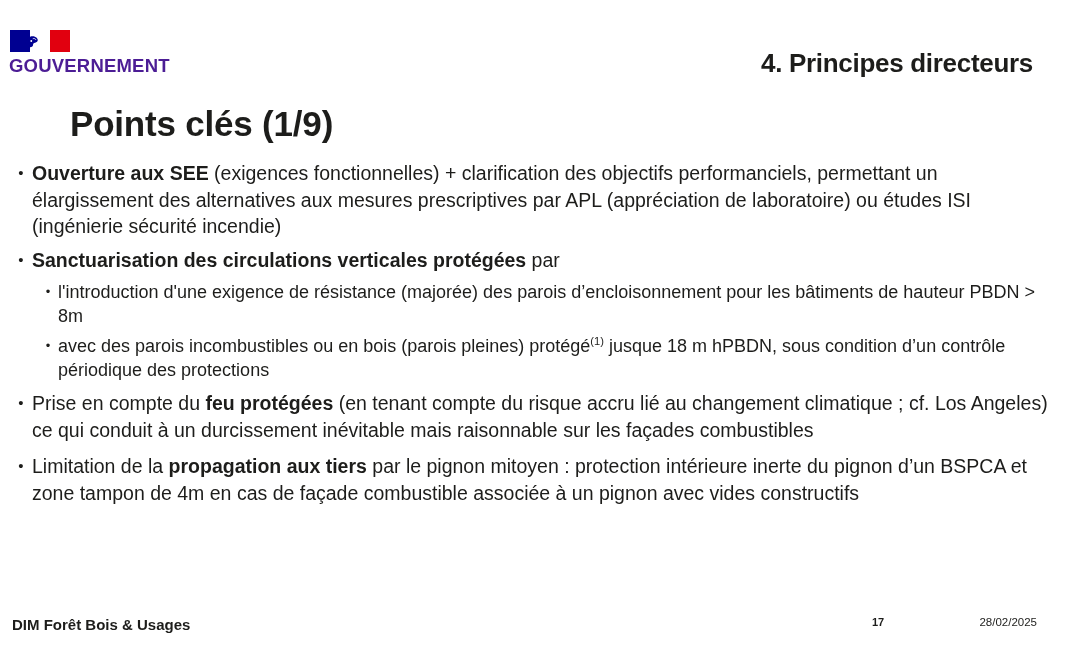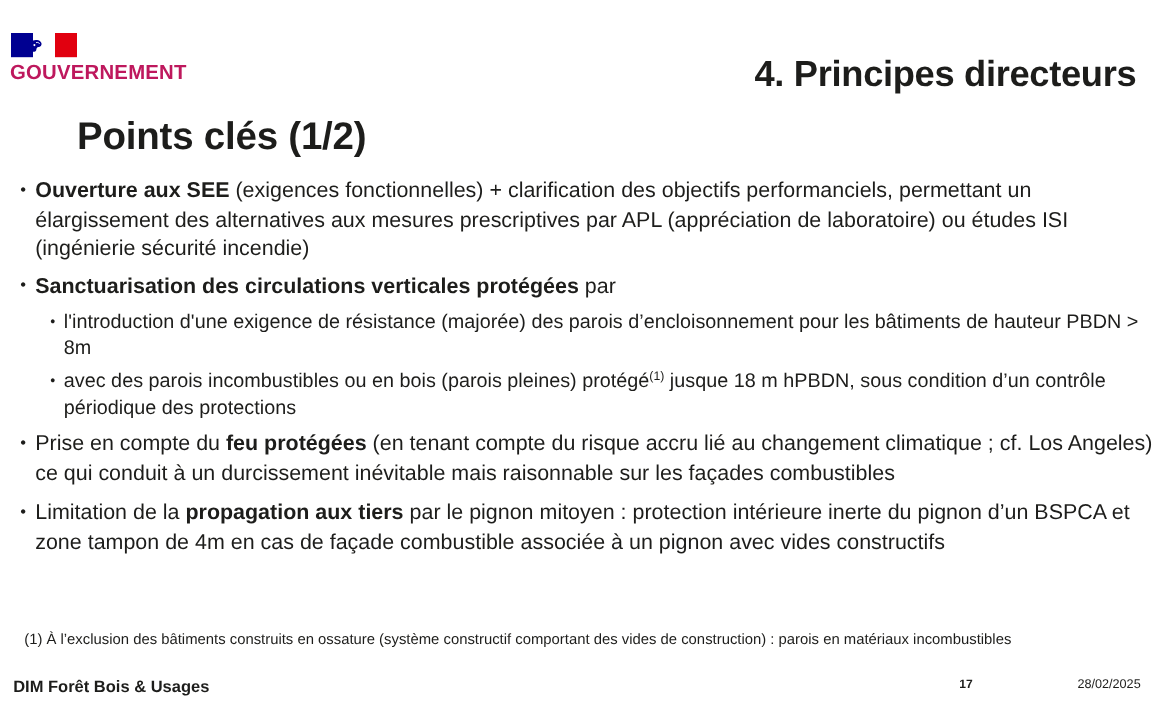--- a/index.html
+++ b/index.html
@@ -44,41 +44,41 @@
     left: -7px;
     top: 3px;
     width: 18px;
     height: 16px;
   }
   .gov-word {
     font-family: "Liberation Sans", sans-serif;
     font-weight: bold;
     font-size: 18.5px;
     letter-spacing: 0.2px;
-    color: #be185d;
+    color: #4c1d95;
     margin-top: 3px;
     margin-left: 1px;
   }
   .devise {
     margin-top: 3px;
     margin-left: 2px;
     font-family: "Liberation Serif", serif;
     font-style: italic;
     font-size: 11.5px;
     line-height: 12.6px;
     color: #1a1a1a;
   }
   .devise div { white-space: nowrap; }
 
   
   .section-title {
     position: absolute;
     right: 32px;
     top: 48px;
-    font-size: 33px;
+    font-size: 26px;
     font-weight: bold;
     color: #1d1d1b;
     letter-spacing: -0.3px;
     white-space: nowrap;
   }
   .slide-title {
     position: absolute;
     left: 70px;
     top: 104px;
     font-size: 35px;
@@ -202,21 +202,21 @@
           <path d="M13 8 C15 7, 17 8, 17.5 9.6" stroke="#ffffff" stroke-width="1.1" fill="none"></path>
           <circle cx="11" cy="11" r="1.3" fill="#ffffff"></circle>
         </svg>
       </div>
       <div class="band red"></div>
     </div>
     <div class="gov-word">GOUVERNEMENT</div>
   </div>
 
   <div class="section-title">4. Principes directeurs</div>
-  <div class="slide-title">Points clés (1/2)</div>
+  <div class="slide-title">Points clés (1/9)</div>
 
   <div class="content">
 
     <div class="bullet">
       <div class="dot">•</div>
       <div class="txt"><b>Ouverture aux SEE</b><span> (exigences fonctionnelles) + clarification des objectifs performanciels, permettant un élargissement des alternatives aux mesures prescriptives par APL (appréciation de laboratoire) ou études ISI (ingénierie sécurité incendie)</span></div>
     </div>
 
     <div class="bullet">
       <div class="dot">•</div>
@@ -239,20 +239,19 @@
       <div class="txt"><span>Prise en compte du </span><b>feu protégées</b><span> (en tenant compte du risque accru lié au changement climatique ; cf. Los Angeles) ce qui conduit à un durcissement inévitable mais raisonnable sur les façades combustibles</span></div>
     </div>
 
     <div class="bullet">
       <div class="dot">•</div>
       <div class="txt"><span>Limitation de la </span><b>propagation aux tiers</b><span> par le pignon mitoyen : protection intérieure inerte du pignon d’un BSPCA et zone tampon de 4m en cas de façade combustible associée à un pignon avec vides constructifs</span></div>
     </div>
 
   </div>
 
-  <div class="footnote">(1) À l’exclusion des bâtiments construits en ossature (système constructif comportant des vides de construction) : parois en matériaux incombustibles</div>
 
   <div class="footer-rule"></div>
   <div class="footer-left">DIM Forêt Bois &amp; Usages</div>
   <div class="footer-page">17</div>
   <div class="footer-date">28/02/2025</div>
 
 </div>
 
 </body></html>

